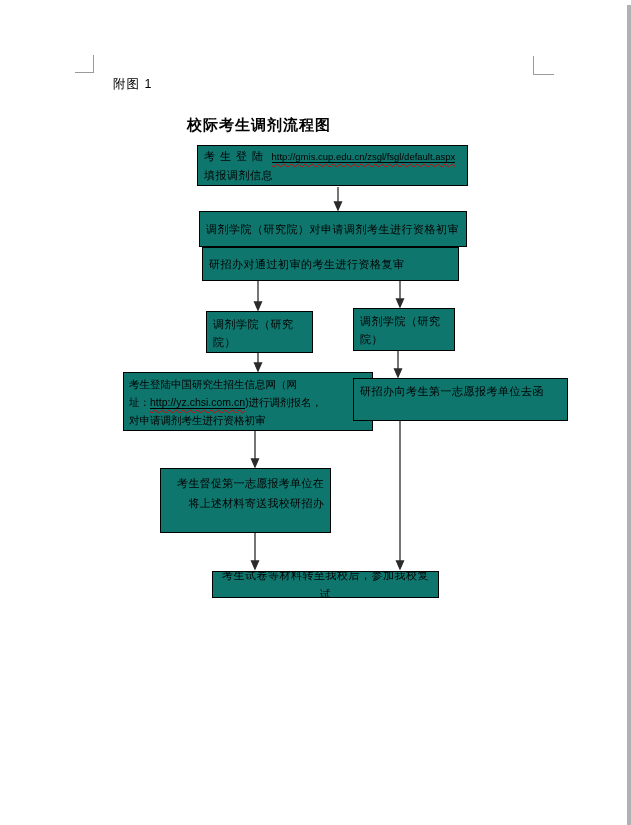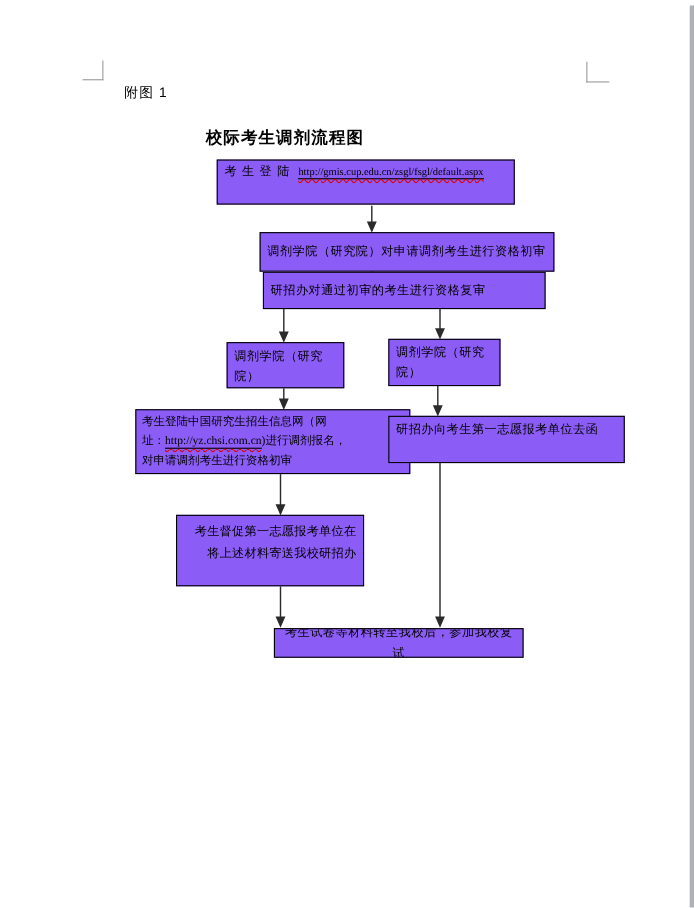--- a/index.html
+++ b/index.html
@@ -13,25 +13,25 @@
   }
   .page{position:absolute;left:0;top:0;width:631px;height:825px;background:#fff;}
   .edge-strip{position:absolute;left:627px;top:5px;width:4px;height:820px;background:#aeb2b5;}
   .margin-mark{position:absolute;}
   .mark-tl{left:75px;top:55px;width:18px;height:17px;border-right:1px solid #9a9a9a;border-bottom:1px solid #9a9a9a;}
   .mark-tr{left:533px;top:56px;width:20px;height:18px;border-left:1px solid #9a9a9a;border-bottom:1px solid #9a9a9a;}
   .fig-label{position:absolute;left:113px;top:76px;font-size:12.5px;letter-spacing:1px;}
   .title{position:absolute;left:0;top:116px;width:518px;text-align:center;font-weight:bold;font-size:15px;letter-spacing:1px;}
   .box{
     position:absolute;box-sizing:border-box;
-    border:1.5px solid #000;background:#8b5cf6;
+    border:1.5px solid #000;background:#0f766e;
     font-size:11px;line-height:19px;letter-spacing:0.5px;
-    padding:2px 6px;overflow:hidden;font-family:Liberation Serif, serif;
+    padding:2px 6px;overflow:hidden;
   }
-  .vcenter{display:flex;align-items:center;margin-left:37px;}
+  .vcenter{display:flex;align-items:center;}
   .hcenter{justify-content:flex-end;text-align:center;}
   #b1{left:197px;top:145px;width:271px;height:41px;padding-top:1px;}
   #b2{left:199px;top:211px;width:268px;height:36px;}
   #b3{left:202px;top:247px;width:257px;height:34px;}
   #b4{left:206px;top:311px;width:107px;height:42px;padding-top:3px;line-height:18px;}
   #b5{left:353px;top:308px;width:102px;height:43px;padding-top:3px;line-height:18px;}
   #b6{left:123px;top:372px;width:250px;height:59px;font-size:10.5px;line-height:18px;padding:2px 5px;letter-spacing:0;}
   #b7{left:353px;top:378px;width:215px;height:43px;padding-top:3px;line-height:18px;}
   #b8{left:160px;top:468px;width:171px;height:65px;padding-top:4px;line-height:20px;letter-spacing:0.3px;text-align:right;}
   #b9{left:212px;top:571px;width:227px;height:27px;}
@@ -85,20 +85,21 @@
       <line x1="255" y1="533" x2="255" y2="562"></line>
       <polygon points="255,569 251.5,561 258.5,561"></polygon>
 
       <line x1="400" y1="421" x2="400" y2="562"></line>
       <polygon points="400,569 396.5,561 403.5,561"></polygon>
     </g>
   </svg>
 
   <div class="box" id="b1">
     <div class="nowrap"><span class="cjk-sp">考生登陆</span> <span class="url url-small">http://gmis.cup.edu.cn/zsgl/fsgl/default.aspx</span></div>
+    <div>填报调剂信息</div>
   </div>
 
   <div class="box vcenter" id="b2">
     <span>调剂学院（研究院）对申请调剂考生进行资格初审</span>
   </div>
 
   <div class="box vcenter" id="b3">
     <span>研招办对通过初审的考生进行资格复审</span>
   </div>
 

